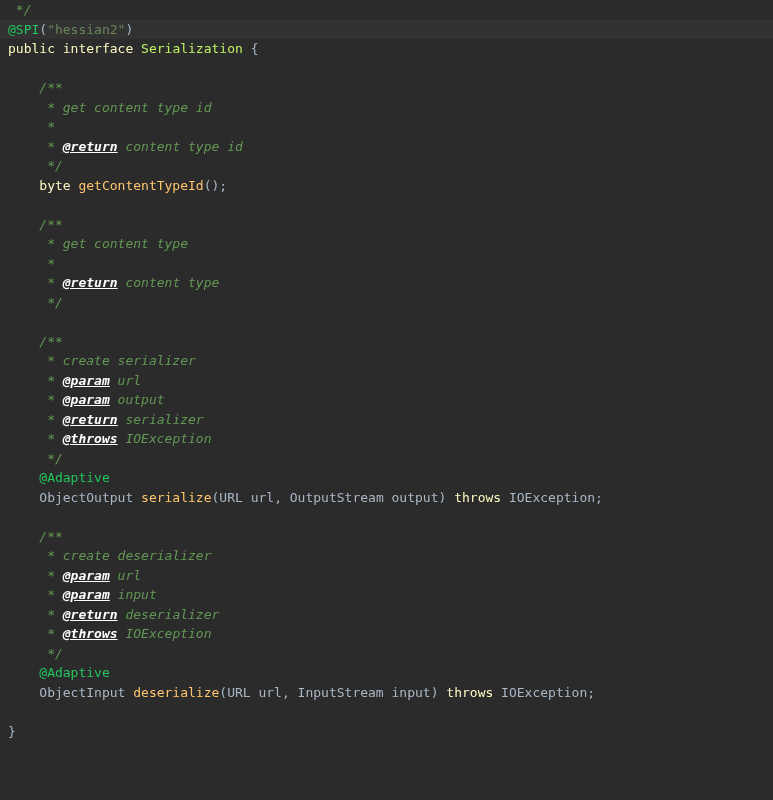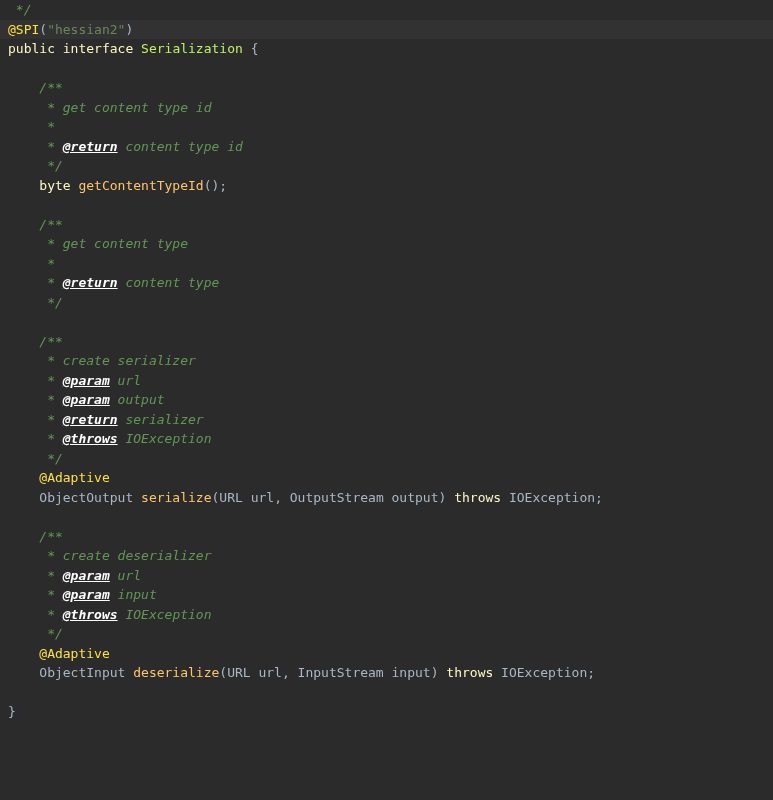--- a/index.html
+++ b/index.html
@@ -35,21 +35,21 @@
       color: #629755;
       font-style: italic;
     }
     .javadoc-tag {
       color: #ffffff;
       font-style: italic;
       font-weight: bold;
       text-decoration: underline;
     }
     .annotation {
-      color: #fde047;
+      color: #22c55e;
     }
     .keyword {
       color: #fef9c3;
     }
     .string {
       color: #6a8759;
     }
     .interface-name {
       color: #bef264;
     }
@@ -94,19 +94,20 @@
   <div class="line"><span>    </span><span class="javadoc"> * </span><span class="javadoc-tag">@return</span><span class="javadoc"> serializer</span></div>
   <div class="line"><span>    </span><span class="javadoc"> * </span><span class="javadoc-tag">@throws</span><span class="javadoc"> IOException</span></div>
   <div class="line"><span>    </span><span class="javadoc"> */</span></div>
   <div class="line"><span>    </span><span class="annotation">@Adaptive</span></div>
   <div class="line"><span>    </span><span class="type">ObjectOutput</span><span class="method-name"> serialize</span><span class="type">(URL </span><span class="param">url</span><span class="type">, OutputStream </span><span class="param">output</span><span class="type">) </span><span class="keyword">throws</span><span class="type"> IOException</span><span class="brace">;</span></div>
   <div class="line"> </div>
   <div class="line"><span>    </span><span class="javadoc">/**</span></div>
   <div class="line"><span>    </span><span class="javadoc"> * create deserializer</span></div>
   <div class="line"><span>    </span><span class="javadoc"> * </span><span class="javadoc-tag">@param</span><span class="javadoc"> url</span></div>
   <div class="line"><span>    </span><span class="javadoc"> * </span><span class="javadoc-tag">@param</span><span class="javadoc"> input</span></div>
+  <div class="line"><span>    </span><span class="javadoc"> * </span><span class="javadoc-tag">@return</span><span class="javadoc"> deserializer</span></div>
   <div class="line"><span>    </span><span class="javadoc"> * </span><span class="javadoc-tag">@throws</span><span class="javadoc"> IOException</span></div>
   <div class="line"><span>    </span><span class="javadoc"> */</span></div>
   <div class="line"><span>    </span><span class="annotation">@Adaptive</span></div>
   <div class="line"><span>    </span><span class="type">ObjectInput</span><span class="method-name"> deserialize</span><span class="type">(URL </span><span class="param">url</span><span class="type">, InputStream </span><span class="param">input</span><span class="type">) </span><span class="keyword">throws</span><span class="type"> IOException</span><span class="brace">;</span></div>
   <div class="line"> </div>
   <div class="line"><span class="brace">}</span></div>
 </div>
 
 </body></html>

